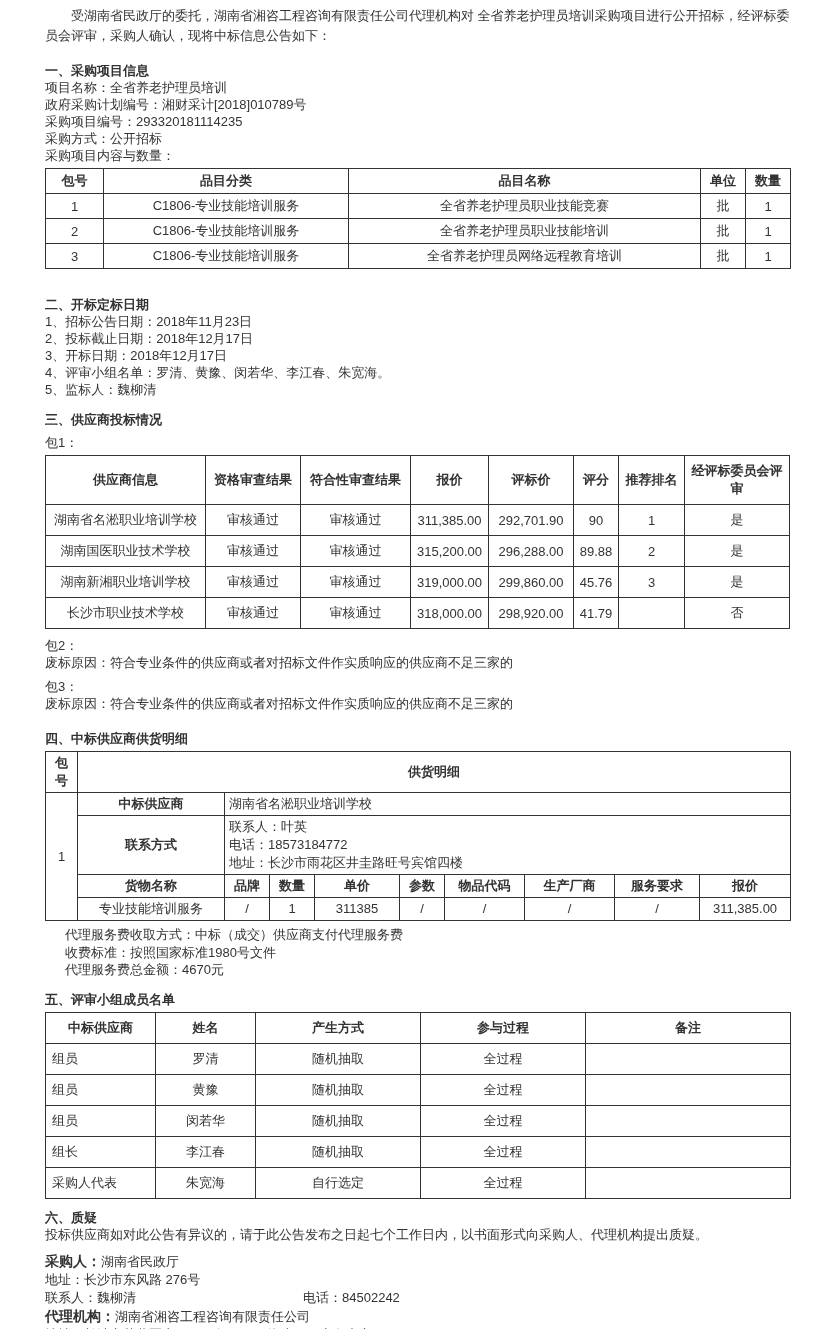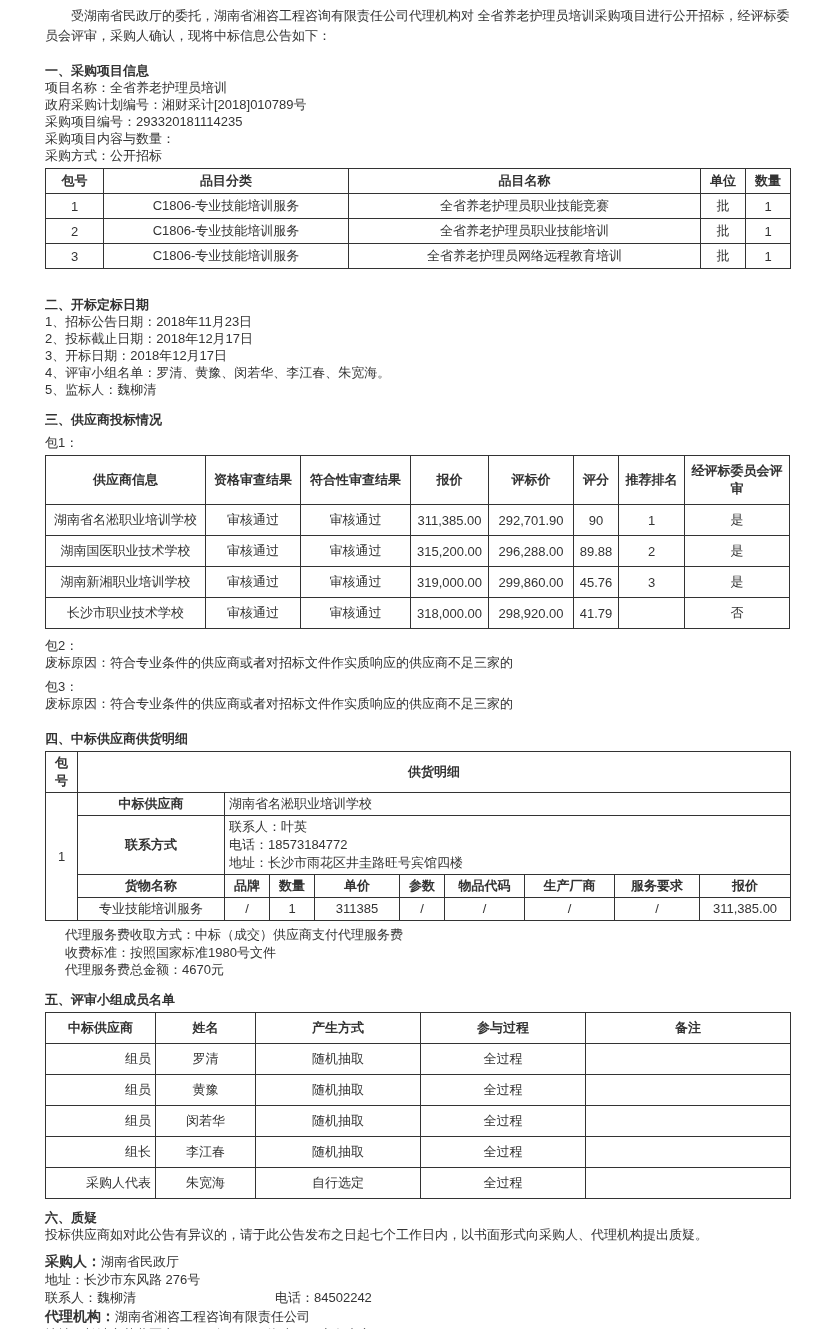--- a/index.html
+++ b/index.html
@@ -13,50 +13,50 @@
   .sec-title{font-size:13px;font-weight:bold;color:#333;margin:0;line-height:17px;}
   .mt1{margin-top:16px;} .mt2{margin-top:27px;} .mt3{margin-top:13px;}
   .mt4{margin-top:18px;} .mt5{margin-top:12px;} .mt6{margin-top:10px;}
   .line{line-height:17px;}
   table{border-collapse:collapse;width:745px;table-layout:fixed;margin-top:4px;padding-left:17px;}
   th,td{border:1px solid #333;text-align:center;font-size:13px;overflow:hidden;}
   th{font-weight:bold;}
   .t-items th,.t-items td{padding:3px 4px;}
   .t-bids th,.t-bids td{padding:6px 2px;}
   .t-panel th,.t-panel td{padding:6px 4px;}
-  .t-panel td.lft{text-align:right;padding-left:6px;}
+  .t-panel td.lft{text-align:left;padding-left:6px;}
   .t-supply th,.t-supply td{padding:2px 4px;line-height:18px;}
   .t-supply td.lft,.t-supply .contact{text-align:left;padding-left:4px;}
   .pkg-label{margin:6px 0 0 0;line-height:17px;}
   .reason{margin:0;line-height:17.5px;}
   .note-line{margin:2px 0 0 0;line-height:17px;}
   .fees{margin-top:5px;margin-left:20px;}
   .fees div{line-height:17.5px;}
   .q-body{margin:0;line-height:17px;}
   .contacts{margin-top:9px;line-height:18px;}
-  .c-row{display:flex;}
+  .c-row{display:flex;gap:28px;}
   .c-col1{width:230px;}
   .c-col2{width:112px;}
   .c-label{font-weight:bold;font-size:14px;}
   .agency-addr{width:358px;}
 </style>
 </head>
 <body>
 
 <div class="content">
 
   <p class="intro">受湖南省民政厅的委托，湖南省湘咨工程咨询有限责任公司代理机构对 全省养老护理员培训采购项目进行公开招标，经评标委员会评审，采购人确认，现将中标信息公告如下：</p>
 
   <div>
     <p class="sec-title mt1">一、采购项目信息</p>
     <div class="line">项目名称：全省养老护理员培训</div>
     <div class="line">政府采购计划编号：湘财采计[2018]010789号</div>
     <div class="line">采购项目编号：293320181114235</div>
+    <div class="line">采购方式：公开招标</div>
     <div class="line">采购项目内容与数量：</div>
-    <div class="line">采购方式：公开招标</div>
 
     <table class="t-items">
       <colgroup>
           <col style="width:58px">
           <col style="width:245px">
           <col style="width:352px">
           <col style="width:45px">
           <col style="width:45px">
         </colgroup>
       <tbody>

